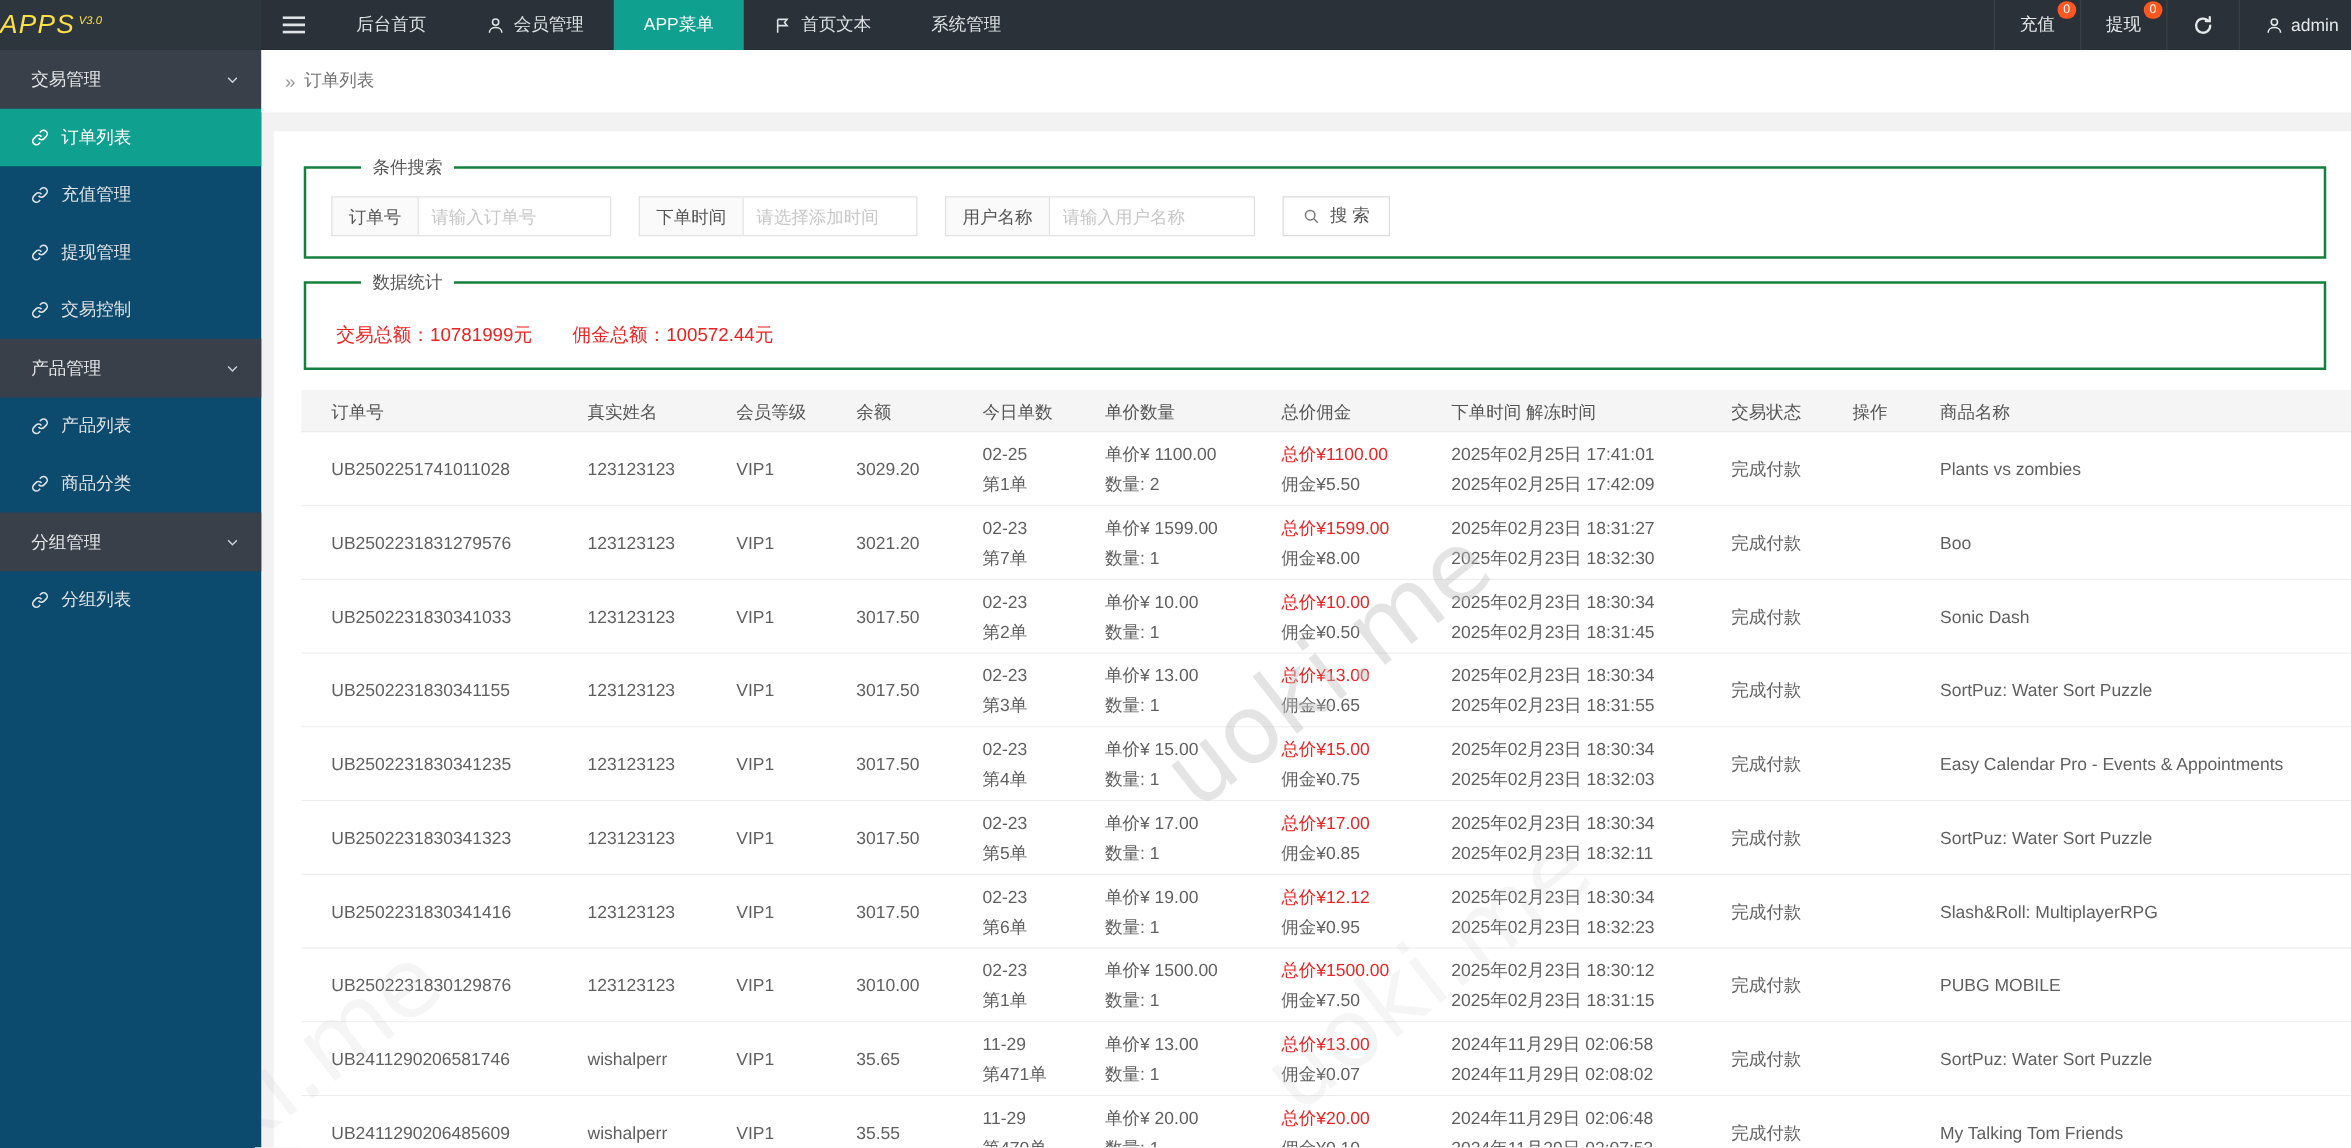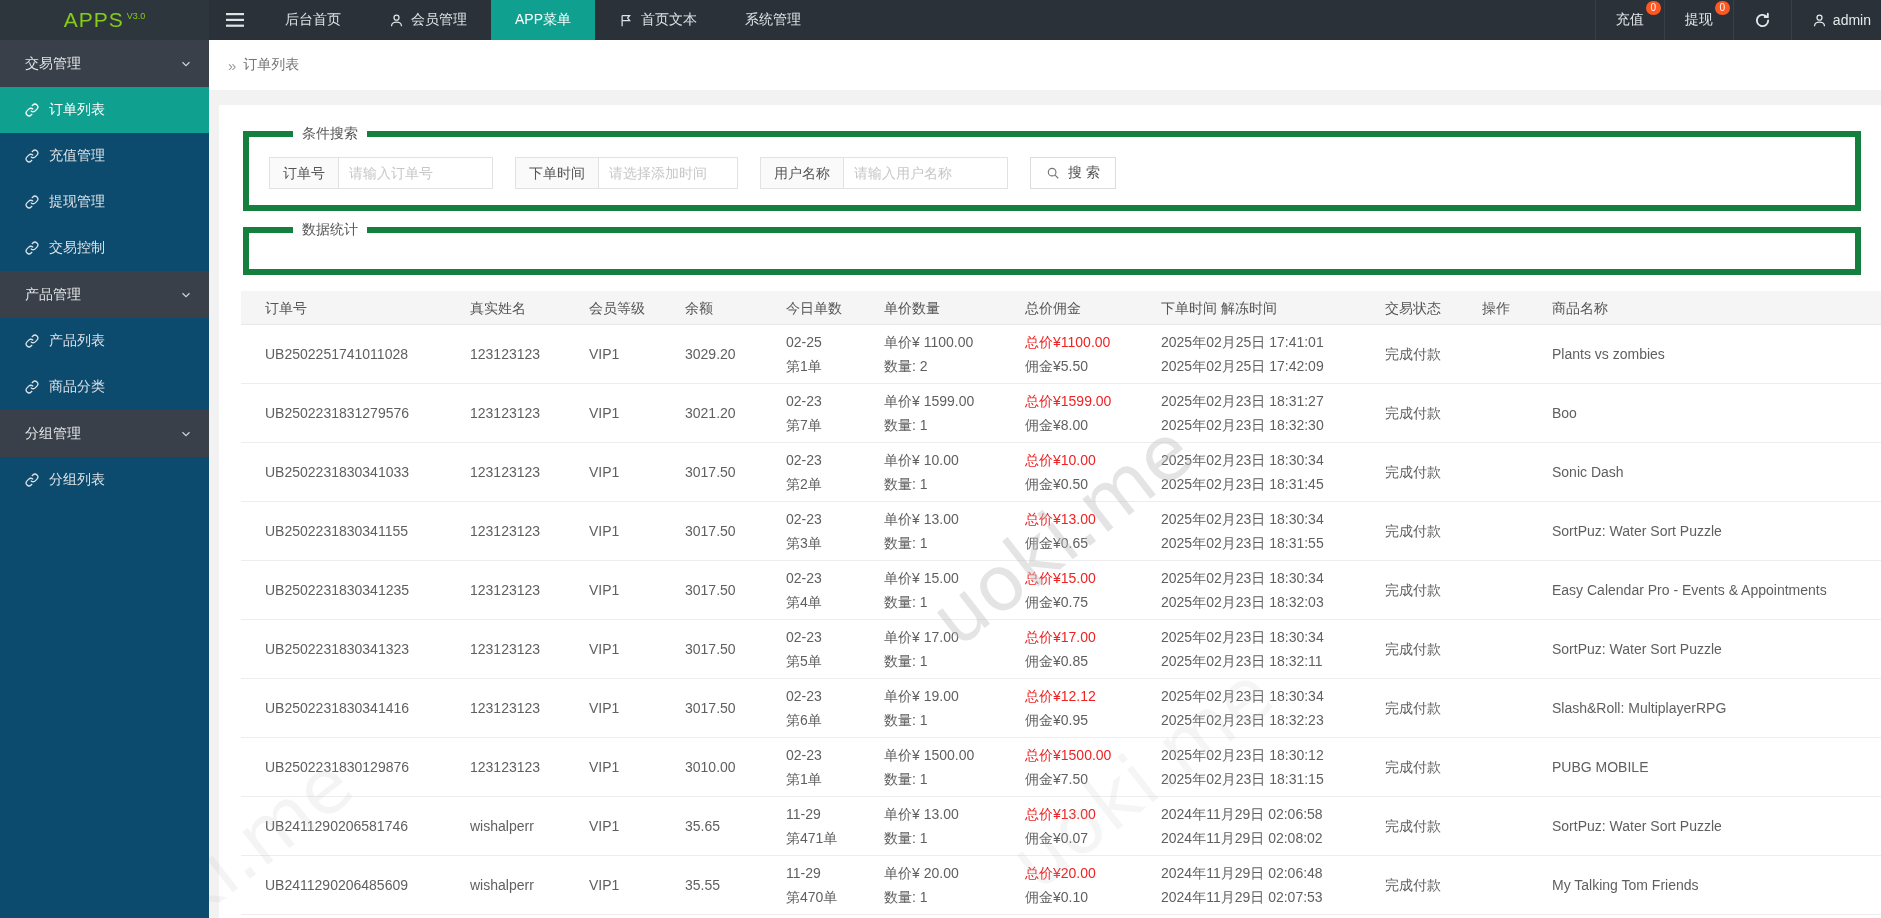--- a/index.html
+++ b/index.html
@@ -1,21 +1,21 @@
 <!DOCTYPE html>
 <html><head>
 <meta charset="utf-8">
 <style>
   * { box-sizing: border-box; margin: 0; padding: 0; }
   html,body { width:1881px; height:918px; overflow:hidden; }
   body { font-family:"Liberation Sans","DejaVu Sans",sans-serif; background:#f2f2f2; font-size:14px; }
 
   
   .topbar { height:40px; background:#2a3138; display:flex; align-items:stretch; color:#e6e9eb; position:relative; z-index:5; }
-  .logo { width:209px; background:#2e363d; display:flex; align-items:center; justify-content:center; color:#84cc16; }
+  .logo { width:209px; background:#2e363d; display:flex; align-items:center; color:#fde047;font-style:italic; }
   .logo-main { font-size:21px; letter-spacing:1px; }
   .logo-ver { font-size:9px; margin:-8px 0 0 3px; }
   .hamburger { width:52px; display:flex; align-items:center; justify-content:center; cursor:pointer; }
   .topmenu { display:flex; align-items:stretch; }
   .tm-item { display:flex; align-items:center; gap:7px; padding:0 24px; font-size:14px; color:#dfe3e6; cursor:pointer; }
   .tm-item.active { background:#10a08f; color:#fff; }
   .topbar-right { margin-left:auto; display:flex; align-items:stretch; }
   .top-action { position:relative; display:flex; align-items:center; gap:6px; padding:0 20px; border-left:1px solid rgba(255,255,255,0.07); cursor:pointer; font-size:14px; }
   .top-action:last-child { padding-right:10px; }
   .badge { position:absolute; top:1px; right:3px; background:#ff5722; color:#fff; font-size:10px; min-width:15px; height:14px; line-height:14px; text-align:center; border-radius:8px; padding:0 3px; }
@@ -29,21 +29,21 @@
   .side-group .icon { margin-left:auto; color:#cfd4d8; }
   .side-link { height:46px; display:flex; align-items:center; gap:10px; padding-left:25px; color:#dfe3e6; font-size:14px; cursor:pointer; }
   .side-link.active { background:#10a08f; color:#fff; }
 
   .content { flex:1; position:relative; overflow:hidden; }
   .breadcrumb { height:50px; background:#fff; display:flex; align-items:center; gap:7px; padding-left:19px; color:#737373; font-size:14px; }
   .bc-arrow { color:#9a9a9a; font-size:15px; }
 
   .card { margin:15px 0 0 10px; background:#fff; height:813px; padding:10px 0 0 12px; position:relative; }
 
-  fieldset.fs { border:6px solid #15803d; margin:10px 20px 0 12px; padding:14px 20px 16px; }
+  fieldset.fs { border:2px solid #15803d; margin:10px 20px 0 12px; padding:14px 20px 16px; }
   fieldset.fs legend { margin-left:24px; padding:0 9px; color:#565656; font-size:14px; }
 
   .search-row { display:flex; align-items:center; }
   .sgroup { display:flex; height:32px; margin-right:22px; }
   .sglabel { border:1px solid #e2e2e2; border-right:none; background:#fafafa; color:#555; padding:0 13px; line-height:30px; font-size:14px; white-space:nowrap; }
   .sginput { border:1px solid #e2e2e2; padding:0 10px; font-size:14px; color:#333; width:155px; outline:none; }
   .sginput::placeholder { color:#c7c7c7; }
   .sginput.w-user { width:165px; }
   .sginput.w-time { width:140px; }
   .search-btn { display:flex; align-items:center; gap:8px; height:32px; padding:0 15px; background:#fff; border:1px solid #dcdcdc; color:#555; font-size:14px; cursor:pointer; }
@@ -275,20 +275,24 @@
                   <line x1="15.5" y1="15.5" x2="21" y2="21"></line>
                 </svg>
             </span>
             <span>搜 索</span>
           </button>
         </div>
       </fieldset>
 
       <fieldset class="fs fs-stats">
         <legend>数据统计</legend>
+        <div class="stats-line">
+          <span class="sp"><span>交易总额：</span><span>10781999元</span></span>
+          <span><span>佣金总额：</span><span>100572.44元</span></span>
+        </div>
       </fieldset>
 
       <div class="table">
         <div class="thead">
           <div class="cell c1">订单号</div>
           <div class="cell c2">真实姓名</div>
           <div class="cell c3">会员等级</div>
           <div class="cell c4">余额</div>
           <div class="cell c5">今日单数</div>
           <div class="cell c6">单价数量</div>

